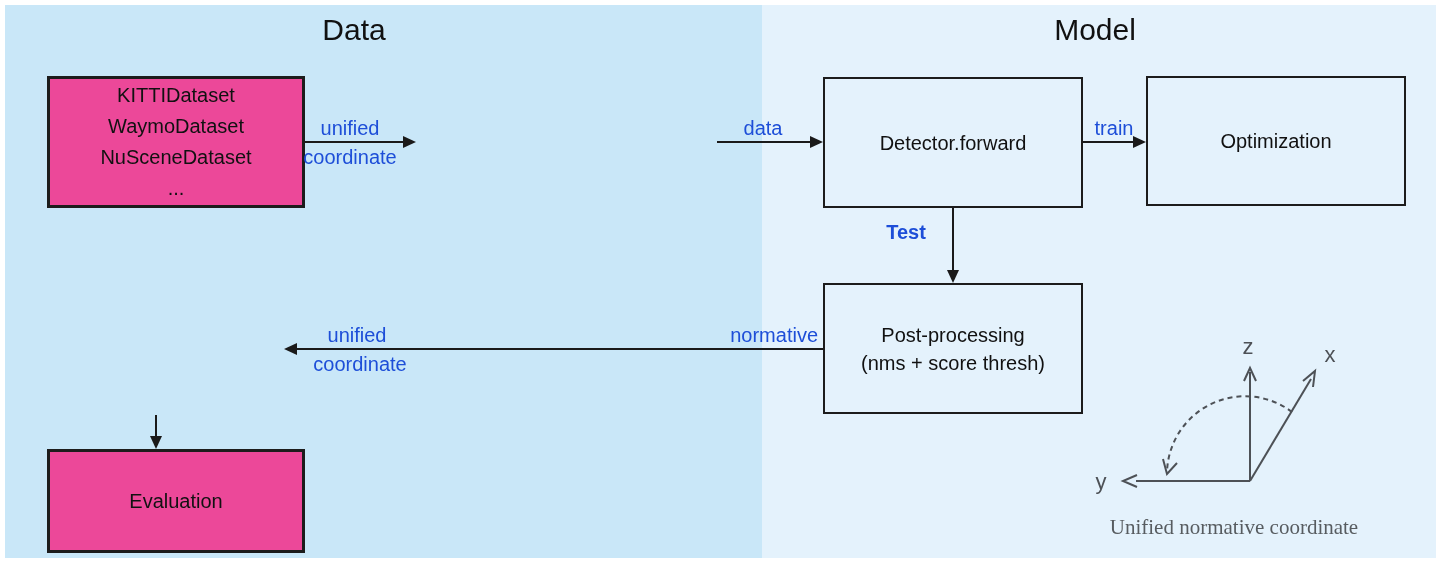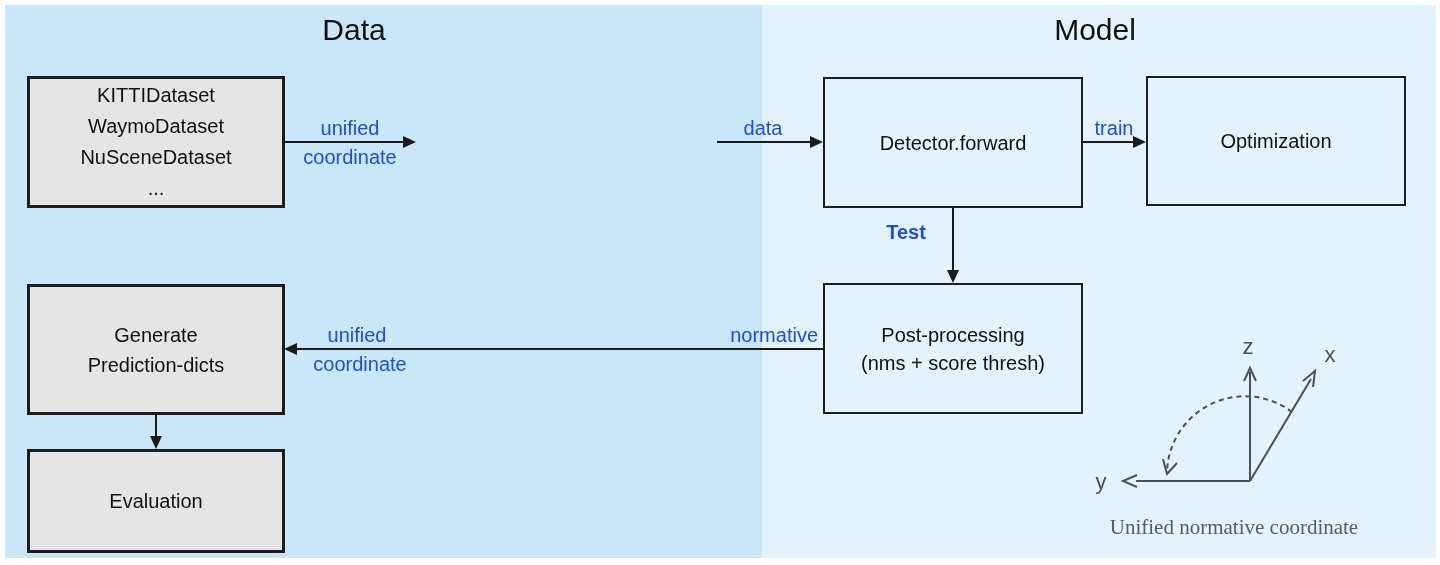--- a/index.html
+++ b/index.html
@@ -13,21 +13,21 @@
   #panel-model{left:762px;width:674px;background:#e4f2fc;}
   .section-title{
     position:absolute;top:12px;font-size:30px;line-height:36px;color:#111111;
     text-align:center;width:220px;
   }
   .node{
     position:absolute;box-sizing:border-box;display:flex;flex-direction:column;
     align-items:center;justify-content:center;text-align:center;
     font-size:20px;line-height:30px;color:#111111;
   }
-  .node.green{background:#e5e5e5;border:3px solid #1c1c1c;}
+  .node.green{background:#ec4899;border:3px solid #1c1c1c;margin-left:20px;}
   .node.blue-dark{background:#c9e7f8;border:2px solid #1c1c1c;line-height:28px;}
   .node.blue-light{background:#e4f2fc;border:2px solid #1c1c1c;line-height:28px;}
   .node .ln{width:100%;}
   .edge-label{
     position:absolute;font-size:20px;line-height:24px;color:#1d4ed8;
     text-align:center;white-space:nowrap;
   }
   .edge-label.right{text-align:right;}
   .axis-label{
     position:absolute;font-size:22px;line-height:24px;color:#4d5156;
@@ -120,24 +120,20 @@
 
   <div class="node blue-light" style="left:1146px;top:76px;width:260px;height:130px;">
     <div class="ln">Optimization</div>
   </div>
 
   <div class="node blue-light" style="left:823px;top:283px;width:260px;height:131px;">
     <div class="ln">Post-processing</div>
     <div class="ln">(nms + score thresh)</div>
   </div>
 
-  <div class="node green" style="left:27px;top:284px;width:258px;height:131px;">
-    <div class="ln">Generate</div>
-    <div class="ln">Prediction-dicts</div>
-  </div>
 
   <div class="node green" style="left:27px;top:449px;width:258px;height:104px;">
     <div class="ln">Evaluation</div>
   </div>
 
   <div class="edge-label" style="left:280px;top:116px;width:140px;">unified</div>
   <div class="edge-label" style="left:280px;top:145px;width:140px;">coordinate</div>
 
   <div class="edge-label" style="left:723px;top:116px;width:80px;">data</div>
 

